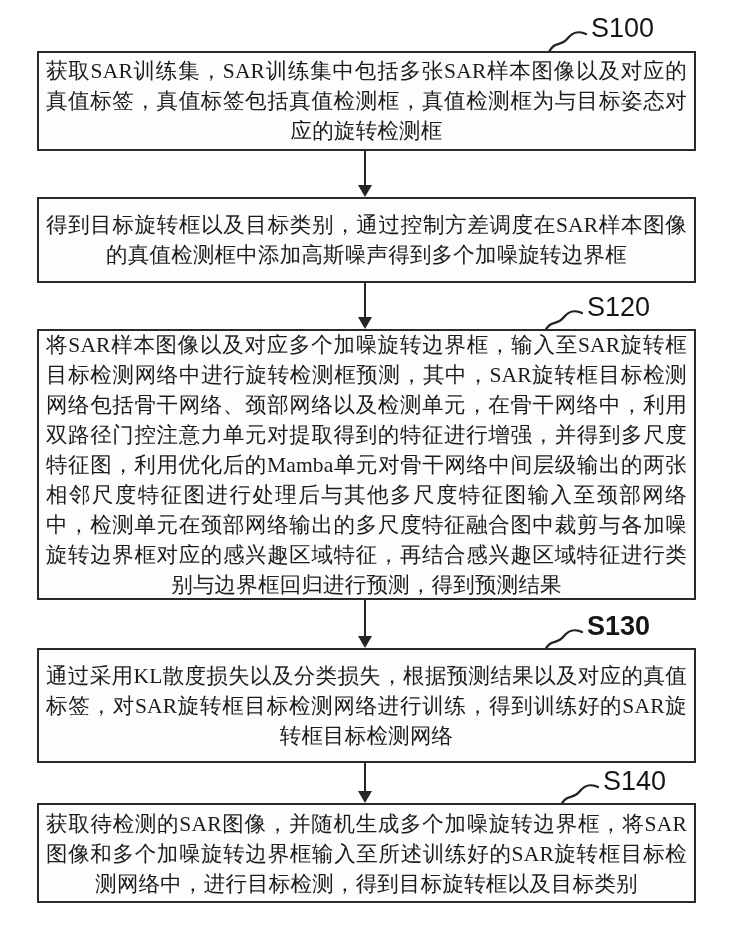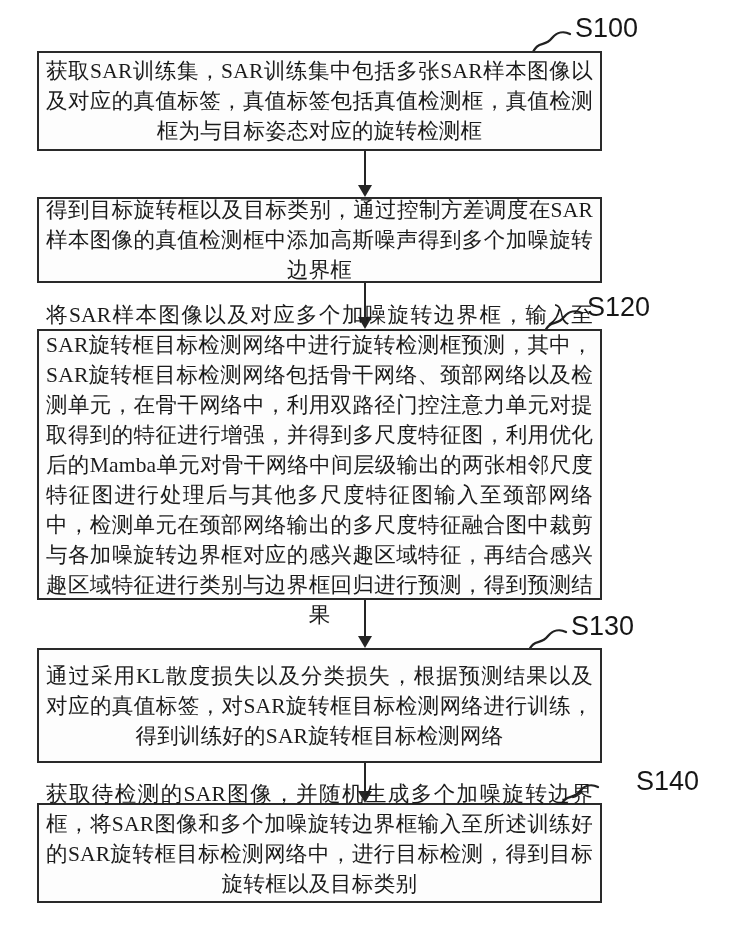--- a/index.html
+++ b/index.html
@@ -9,21 +9,21 @@
     width: 740px;
     height: 931px;
     background: #ffffff;
     font-family: "Liberation Serif", "DejaVu Serif", serif;
     color: #1b1b1b;
     overflow: hidden;
   }
   .step-box {
     position: absolute;
     left: 37px;
-    width: 565px;
+    width: 659px;
     border: 2px solid #2a2a2a;
     background: #fdfdfd;
     display: flex;
     align-items: center;
     justify-content: center;
     padding: 2px 7px;
   }
   .step-text {
     width: 100%;
     font-size: 21.5px;
@@ -70,25 +70,25 @@
     border-right: 7px solid transparent;
     border-top: 12px solid #252525;
   }
   
   .box-0 { top: 51px;  height: 100px; }
   .box-1 { top: 197px; height: 86px;  }
   .box-2 { top: 329px; height: 271px; align-items: center; }
   .box-3 { top: 648px; height: 115px; }
   .box-4 { top: 803px; height: 100px; align-items: flex-end; }
   
-  .lbl-0 { left: 528px; top: 13px;  }
+  .lbl-0 { left: 544px; top: 13px;  }
   .lbl-1 { left: 556px; top: 160px; }
   .lbl-2 { left: 540px; top: 292px; justify-content: space-between; }
-  .lbl-3 { left: 524px; top: 611px; }
-  .lbl-4 { left: 556px; top: 766px; gap: 33px; }
+  .lbl-3 { left: 540px; top: 611px; font-weight: bold; }
+  .lbl-4 { left: 556px; top: 766px; }
   
   .arr-0 { top: 151px; height: 46px; }
   .arr-1 { top: 283px; height: 46px; }
   .arr-2 { top: 600px; height: 48px; }
   .arr-3 { top: 763px; height: 40px; }
 </style>
 </head>
 <body>
 
 <div class="page">

